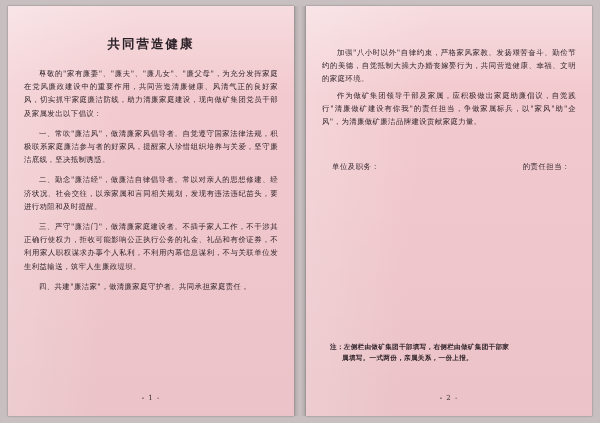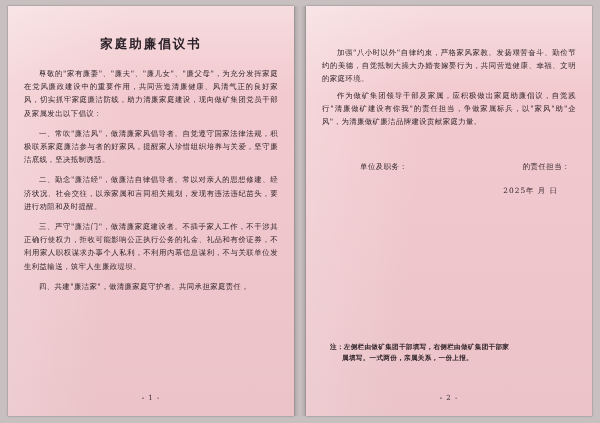--- a/index.html
+++ b/index.html
@@ -100,21 +100,20 @@
     letter-spacing: 0.5px;
   }
   .sign-row {
     display: flex;
     justify-content: space-between;
     margin-bottom: 30px;
     padding: 0 6px 0 10px;
   }
   .sign-cell {
     white-space: nowrap;
-    margin-left: 28px;
   }
   .date-row {
     text-align: right;
     padding-right: 18px;
     margin-top: -16px;
     font-family: "DejaVu Serif", "Liberation Serif", serif;
     font-size: 7.4px;
     color: #33262c;
     letter-spacing: 1px;
   }
@@ -144,21 +143,21 @@
     pointer-events: none;
   }
 </style>
 </head>
 <body>
 
 <div class="scan">
 
   <div class="page page-left">
     <div class="inner">
-      <div class="doc-title">家庭助廉倡议书</div>
+      <div class="doc-title">共同营造健康</div>
 
       <p class="para">尊敬的"家有廉妻"、"廉夫"、"廉儿女"、"廉父母"，为充分发挥家庭在党风廉政建设中的重要作用，共同营造清廉健康、风清气正的良好家风，切实抓牢家庭廉洁防线，助力清廉家庭建设，现向做矿集团党员干部及家属发出以下倡议：</p>
       <p class="para section">一、常吹"廉洁风"，做清廉家风倡导者。自觉遵守国家法律法规，积极联系家庭廉洁参与者的好家风，提醒家人珍惜组织培养与关爱，坚守廉洁底线，坚决抵制诱惑。</p>
       <p class="para section">二、勤念"廉洁经"，做廉洁自律倡导者。常以对亲人的思想修建、经济状况、社会交往，以亲家属和言同相关规划，发现有违法违纪苗头，要进行劝阻和及时提醒。</p>
       <p class="para section">三、严守"廉洁门"，做清廉家庭建设者。不插手家人工作，不干涉其正确行使权力，拒收可能影响公正执行公务的礼金、礼品和有价证券，不利用家人职权谋求办事个人私利，不利用内幕信息谋利，不与关联单位发生利益输送，筑牢人生廉政堤坝。</p>
       <p class="para section">四、共建"廉洁家"，做清廉家庭守护者。共同承担家庭责任，</p>
 
       <div class="page-num">- 1 -</div>
     </div>
   </div>
@@ -167,21 +166,20 @@
     <div class="inner">
 
       <p class="rpara" style="margin-top:26px">加强"八小时以外"自律约束，严格家风家教。发扬艰苦奋斗、勤俭节约的美德，自觉抵制大操大办婚丧嫁娶行为，共同营造健康、幸福、文明的家庭环境。</p>
       <p class="rpara">作为做矿集团领导干部及家属，应积极做出家庭助廉倡议，自觉践行"清廉做矿建设有你我"的责任担当，争做家属标兵，以"家风"助"企风"，为清廉做矿廉洁品牌建设贡献家庭力量。</p>
 
       <div class="sign-block">
         <div class="sign-row">
           <span class="sign-cell">单位及职务：</span>
           <span class="sign-cell">的责任担当：</span>
         </div>
-        <div class="date-row">2025年    月    日</div>
       </div>
 
       <div class="note">
         <div>注：左侧栏由做矿集团干部填写，右侧栏由做矿集团干部家</div>
         <div class="note-line2">属填写。一式两份，亲属关系，一份上报。</div>
       </div>
 
       <div class="page-num">- 2 -</div>
     </div>
   </div>

